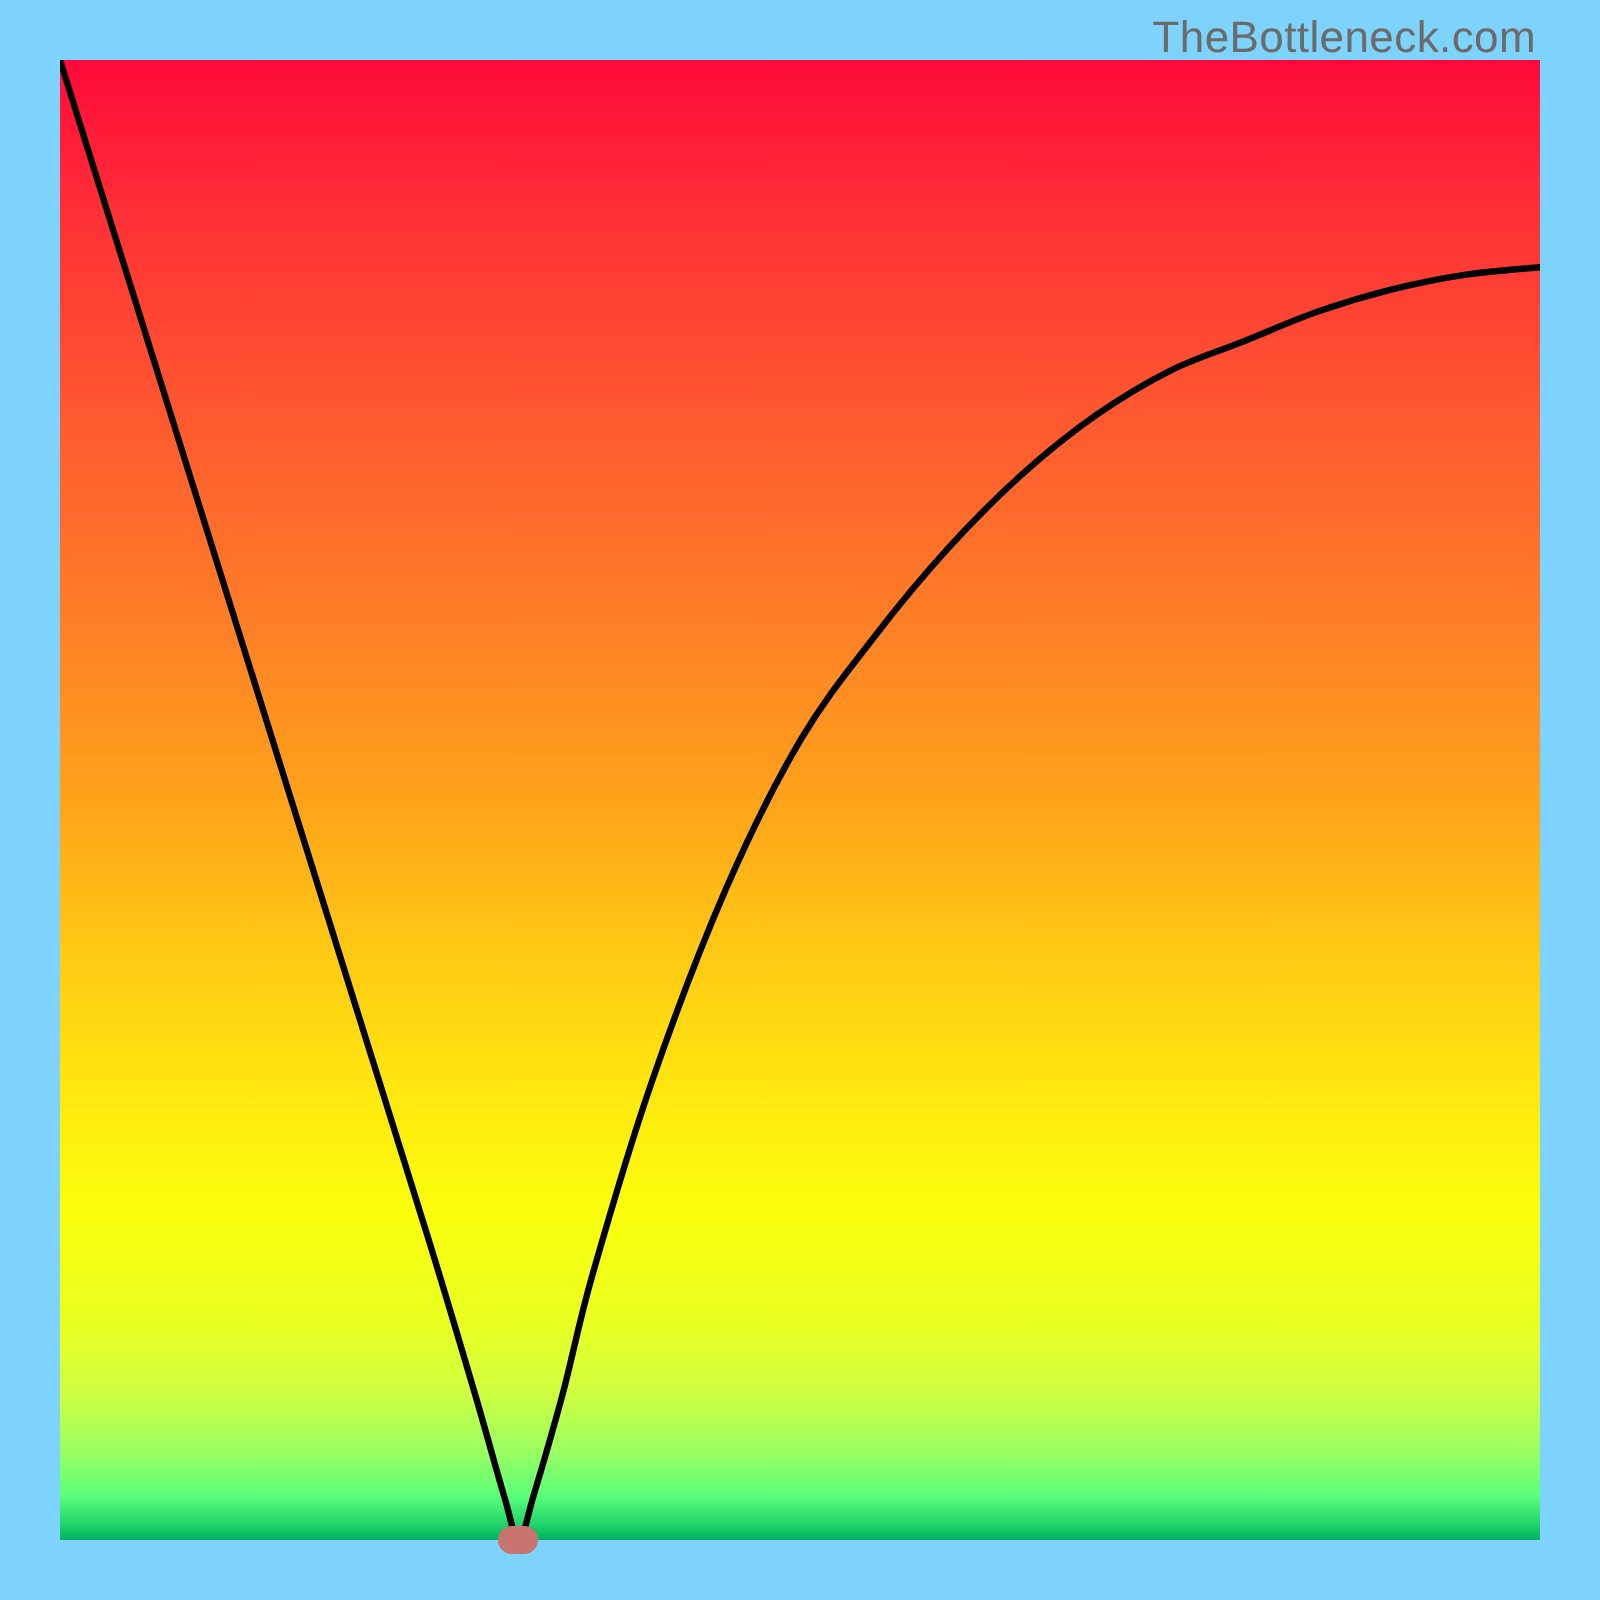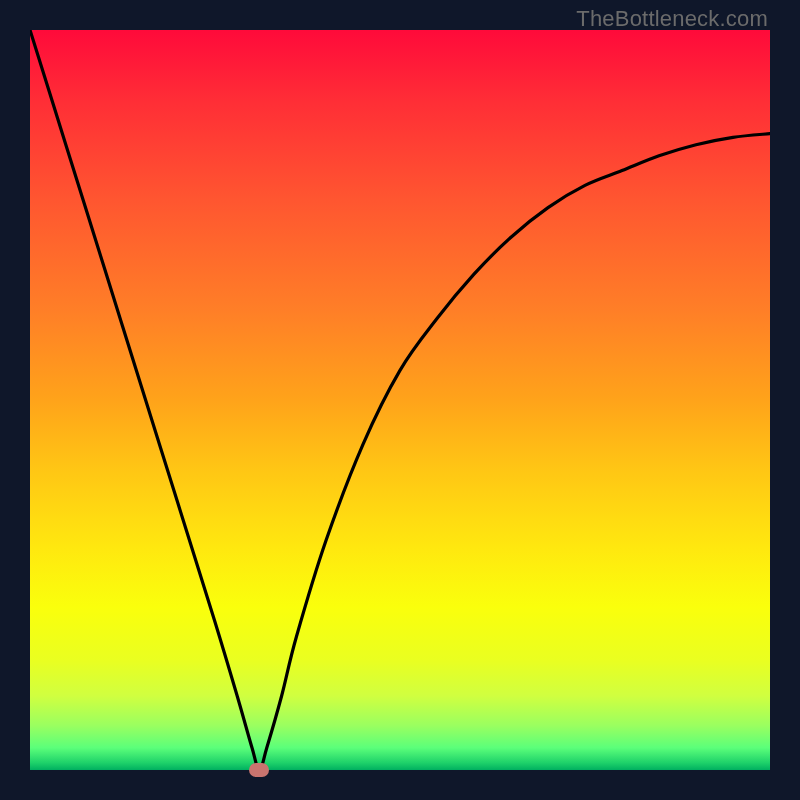--- a/index.html
+++ b/index.html
@@ -8,21 +8,21 @@
     width: 800px;
     height: 800px;
     background: #000;
     overflow: hidden;
     font-family: Arial, Helvetica, sans-serif;
   }
   .outer {
     position: relative;
     width: 800px;
     height: 800px;
-    background: #0f172a;
+    background: #7dd3fc;
   }
   .plot-area {
     position: absolute;
     left: 30px;
     top: 30px;
     width: 740px;
     height: 740px;
     
     background: linear-gradient(
       to bottom,

